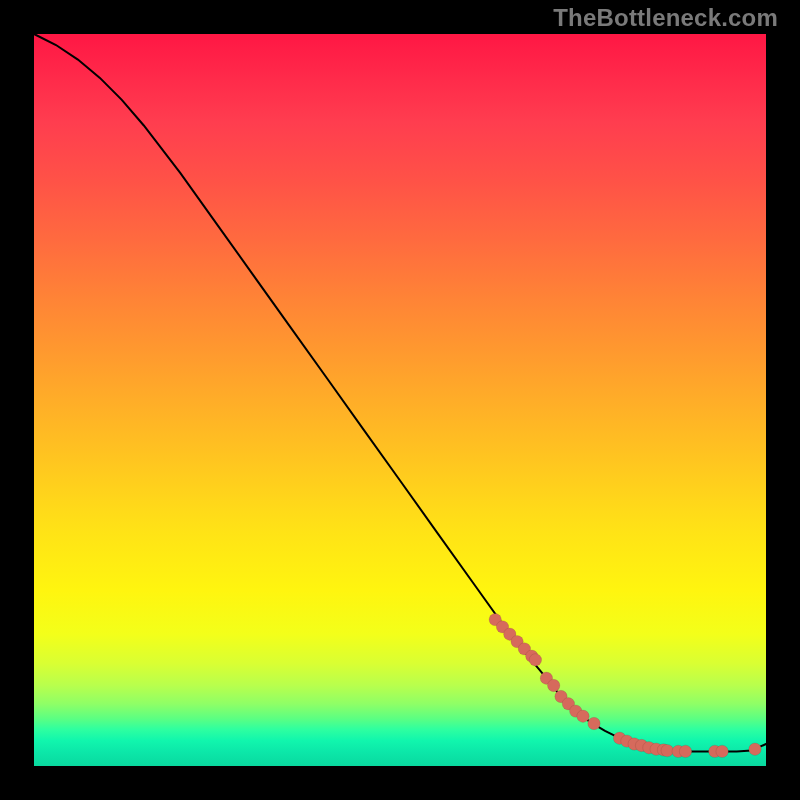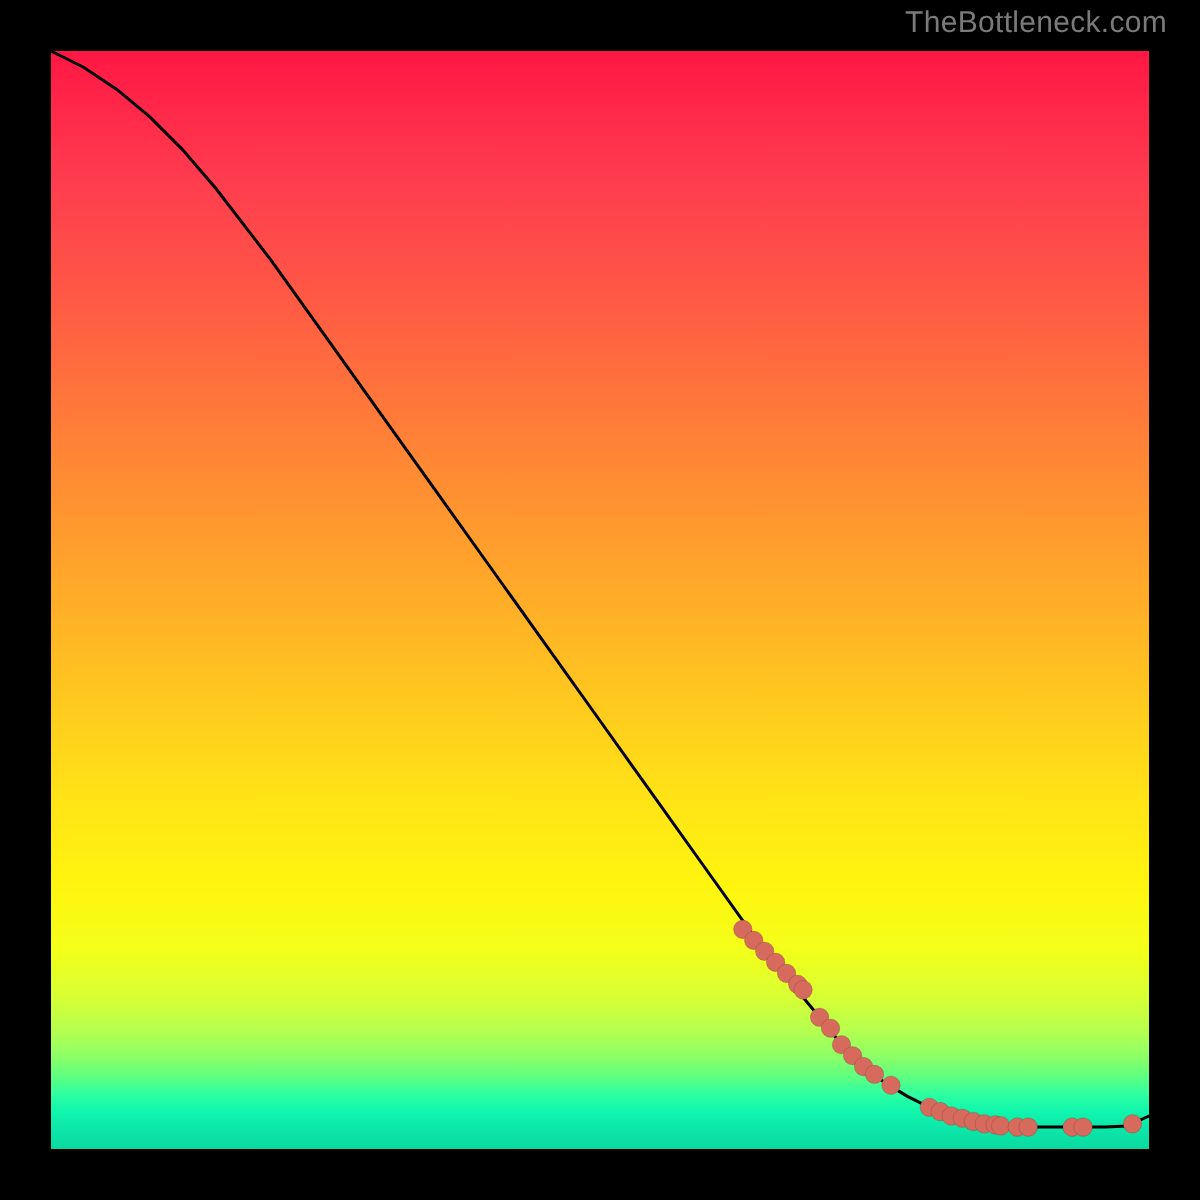--- a/index.html
+++ b/index.html
@@ -15,23 +15,23 @@
     position: relative;
     width: 800px;
     height: 800px;
     background: #000;
   }
   .attribution {
     position: absolute;
     top: 4px;
     right: 22px;
     color: #7a7a7a;
-    font-size: 20px;
+    font-size: 24px;
     letter-spacing: 0.2px;
-    font-weight: 400;
+    font-weight: 700;
   }
   .plot-area {
     position: absolute;
     left: 34px;
     top: 34px;
     width: 732px;
     height: 732px;
     
     background: linear-gradient(to bottom,
       #ff1744 0%,

